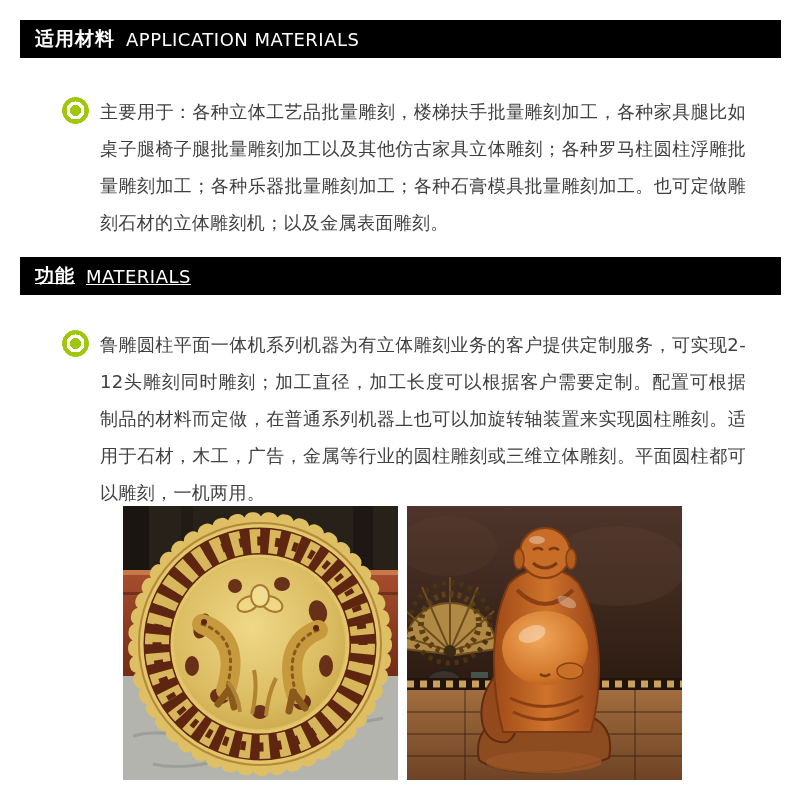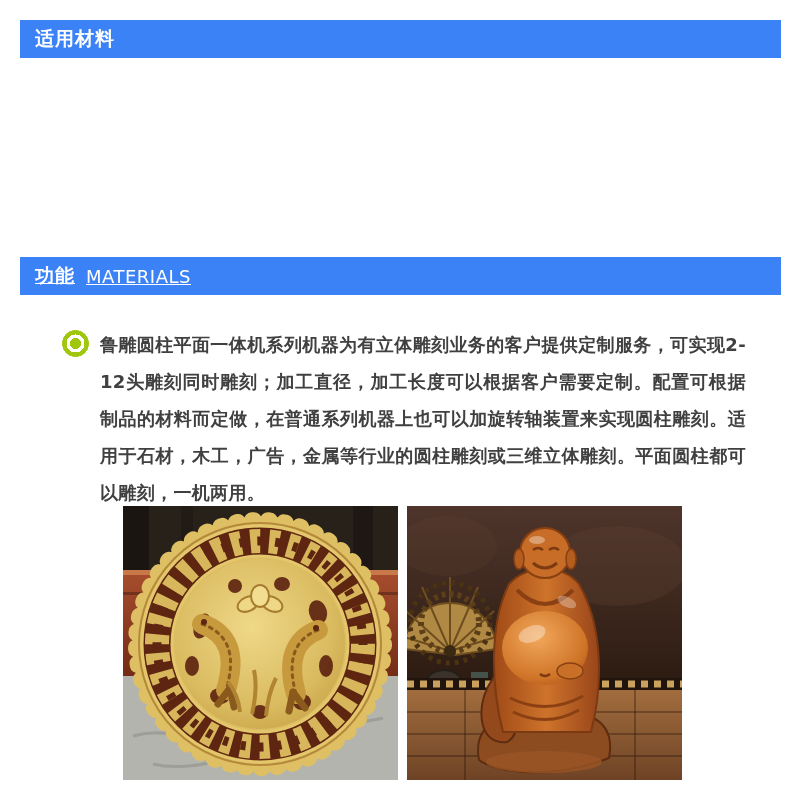--- a/index.html
+++ b/index.html
@@ -1,31 +1,31 @@
 <!DOCTYPE html>
 <html><head>
 <meta charset="utf-8">
 <style>
   html,body{margin:0;padding:0;background:#ffffff;}
   body{width:800px;height:801px;font-family:"DejaVu Sans","Liberation Sans",sans-serif;}
   .page{position:relative;width:800px;height:801px;overflow:hidden;background:#ffffff;}
 
   .section-bar{
     position:absolute;left:20px;width:761px;height:38px;
-    background:#3b82f6;color:#ffffff;
+    background:#000000;color:#ffffff;
     display:flex;align-items:center;box-sizing:border-box;padding-left:15px;
   }
   #bar-materials{top:20px;}
   #bar-function{top:257px;text-decoration:underline;}
   .section-bar .zh{font-weight:bold;font-size:19px;letter-spacing:1px;}
   .section-bar .en{font-size:18px;margin-left:11px;letter-spacing:0.5px;}
 
   .para-row{position:absolute;left:62px;display:flex;align-items:flex-start;}
   #para-materials{top:93px;}
-  #para-function{top:326px;font-weight:bold;}
+  #para-function{top:326px;}
   .bullet{
     flex:0 0 27px;width:27px;height:27px;margin-top:4px;border-radius:50%;
     background:radial-gradient(circle at center,
       #a0c60d 0px,#a0c60d 5.5px,
       #ffffff 5.5px,#ffffff 9px,
       #a0c60d 9px,#a0c60d 13.5px,
       rgba(255,255,255,0) 13.5px);
   }
   .para-text{
     width:646px;margin:0 0 0 11px;
@@ -38,22 +38,27 @@
   #photo-buddha{left:407px;}
   .photo svg{display:block;width:275px;height:274px;}
 </style>
 </head>
 <body>
 
 <div class="page">
 
   <div class="section-bar" id="bar-materials">
     <span class="zh">适用材料</span>
-  </div>
-
+    <span class="en">APPLICATION MATERIALS</span>
+  </div>
+
+  <div class="para-row" id="para-materials">
+    <span class="bullet"></span>
+    <p class="para-text">主要用于：各种立体工艺品批量雕刻，楼梯扶手批量雕刻加工，各种家具腿比如桌子腿椅子腿批量雕刻加工以及其他仿古家具立体雕刻；各种罗马柱圆柱浮雕批量雕刻加工；各种乐器批量雕刻加工；各种石膏模具批量雕刻加工。也可定做雕刻石材的立体雕刻机；以及金属表面雕刻。</p>
+  </div>
 
   <div class="section-bar" id="bar-function">
     <span class="zh">功能</span>
     <span class="en">MATERIALS</span>
   </div>
 
   <div class="para-row" id="para-function">
     <span class="bullet"></span>
     <p class="para-text">鲁雕圆柱平面一体机系列机器为有立体雕刻业务的客户提供定制服务，可实现2-12头雕刻同时雕刻；加工直径，加工长度可以根据客户需要定制。配置可根据制品的材料而定做，在普通系列机器上也可以加旋转轴装置来实现圆柱雕刻。适用于石材，木工，广告，金属等行业的圆柱雕刻或三维立体雕刻。平面圆柱都可以雕刻，一机两用。</p>
   </div>

